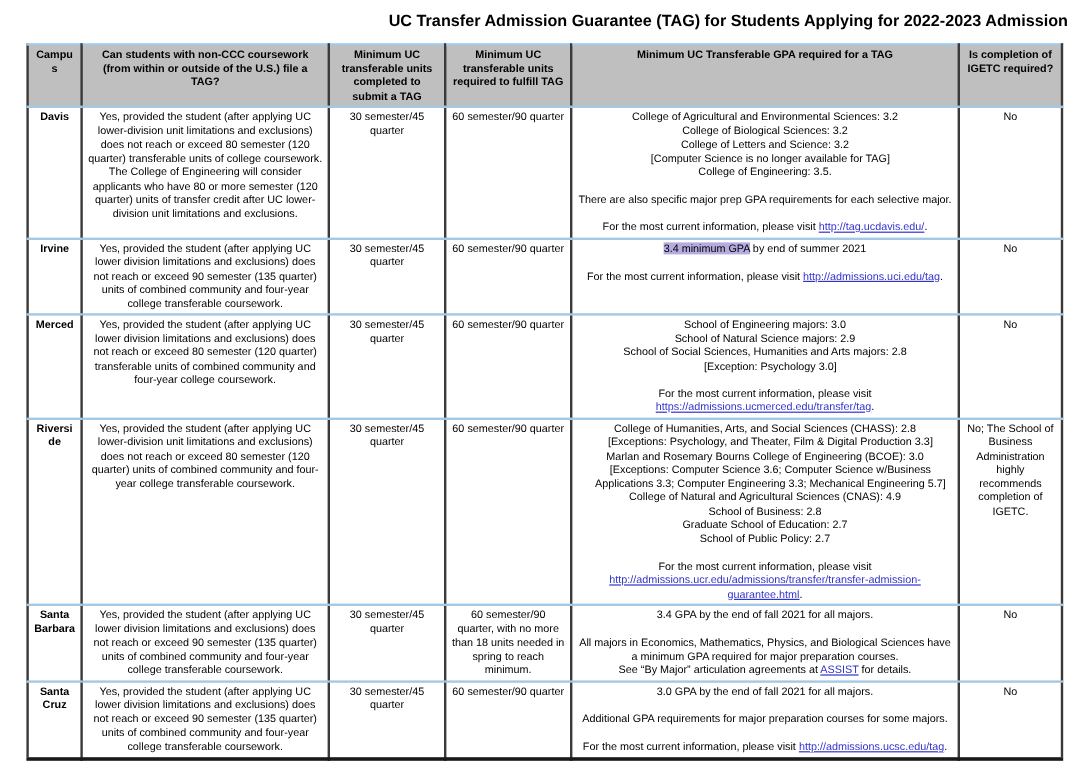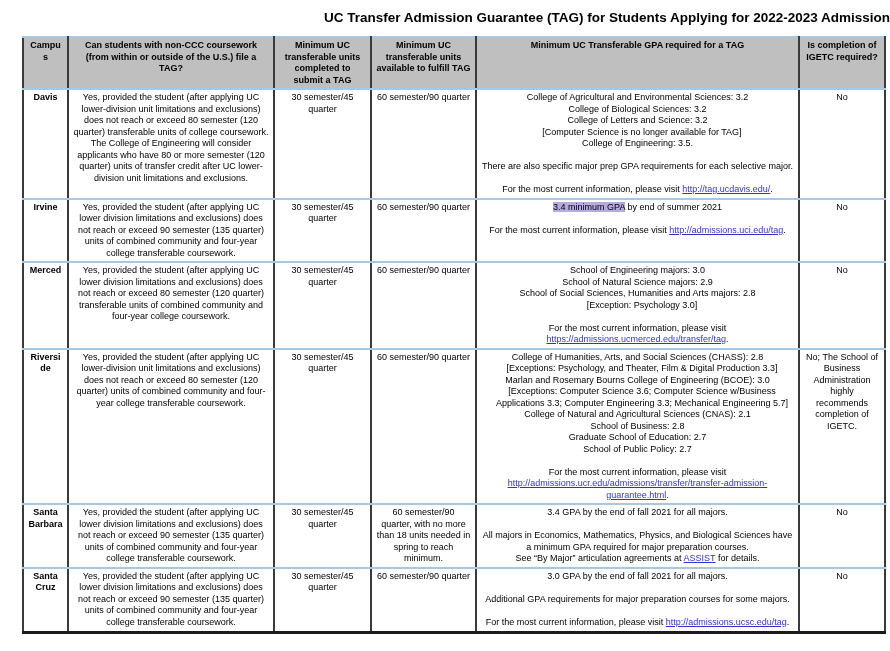--- a/index.html
+++ b/index.html
@@ -57,21 +57,21 @@
       <col style="width:97px">
       <col style="width:105px">
       <col style="width:323px">
       <col style="width:86px">
     </colgroup>
     <thead>
       <tr data-name="header-row">
         <th data-name="header-campus">Campus</th>
         <th data-name="header-non-ccc">Can students with non-CCC coursework (from within or outside of the U.S.) file a TAG?</th>
         <th data-name="header-units-submit">Minimum UC transferable units completed to submit a TAG</th>
-        <th data-name="header-units-fulfill">Minimum UC transferable units available to fulfill TAG</th>
+        <th data-name="header-units-fulfill">Minimum UC transferable units required to fulfill TAG</th>
         <th data-name="header-gpa">Minimum UC Transferable GPA required for a TAG</th>
         <th data-name="header-igetc">Is completion of IGETC required?</th>
       </tr>
     </thead>
     <tbody data-name="table-body">
         <tr data-name="table-row" style="height: 88px;">
           <td data-name="campus-cell" class="campus">
             <div class="line"><span data-name="text">Davis</span></div>
           </td>
           <td data-name="non-ccc-cell">
@@ -157,21 +157,21 @@
             <div class="line"><span data-name="text">30 semester/45 quarter</span></div>
           </td>
           <td data-name="units-fulfill-cell">
             <div class="line"><span data-name="text">60 semester/90 quarter</span></div>
           </td>
           <td data-name="gpa-cell">
             <div class="line"><span data-name="text">College of Humanities, Arts, and Social Sciences (CHASS): 2.8</span></div>
             <div class="line indent"><span data-name="text">[Exceptions: Psychology, and Theater, Film &amp; Digital Production 3.3]</span></div>
             <div class="line"><span data-name="text">Marlan and Rosemary Bourns College of Engineering (BCOE): 3.0</span></div>
             <div class="line indent"><span data-name="text">[Exceptions: Computer Science 3.6; Computer Science w/Business Applications 3.3; Computer Engineering 3.3; Mechanical Engineering 5.7]</span></div>
-            <div class="line"><span data-name="text">College of Natural and Agricultural Sciences (CNAS): 2.1</span></div>
+            <div class="line"><span data-name="text">College of Natural and Agricultural Sciences (CNAS): 4.9</span></div>
             <div class="line"><span data-name="text">School of Business: 2.8</span></div>
             <div class="line"><span data-name="text">Graduate School of Education: 2.7</span></div>
             <div class="line"><span data-name="text">School of Public Policy: 2.7</span></div>
             <div class="line">&nbsp;</div>
             <div class="line"><span data-name="text">For the most current information, please visit</span></div>
             <div class="line"><a class="link" data-name="link" href="#">http://admissions.ucr.edu/admissions/transfer/transfer-admission-guarantee.html</a><span data-name="text">.</span></div>
           </td>
           <td data-name="igetc-cell">
             <div class="line"><span data-name="text">No; The School of Business Administration highly recommends completion of IGETC.</span></div>
           </td>

